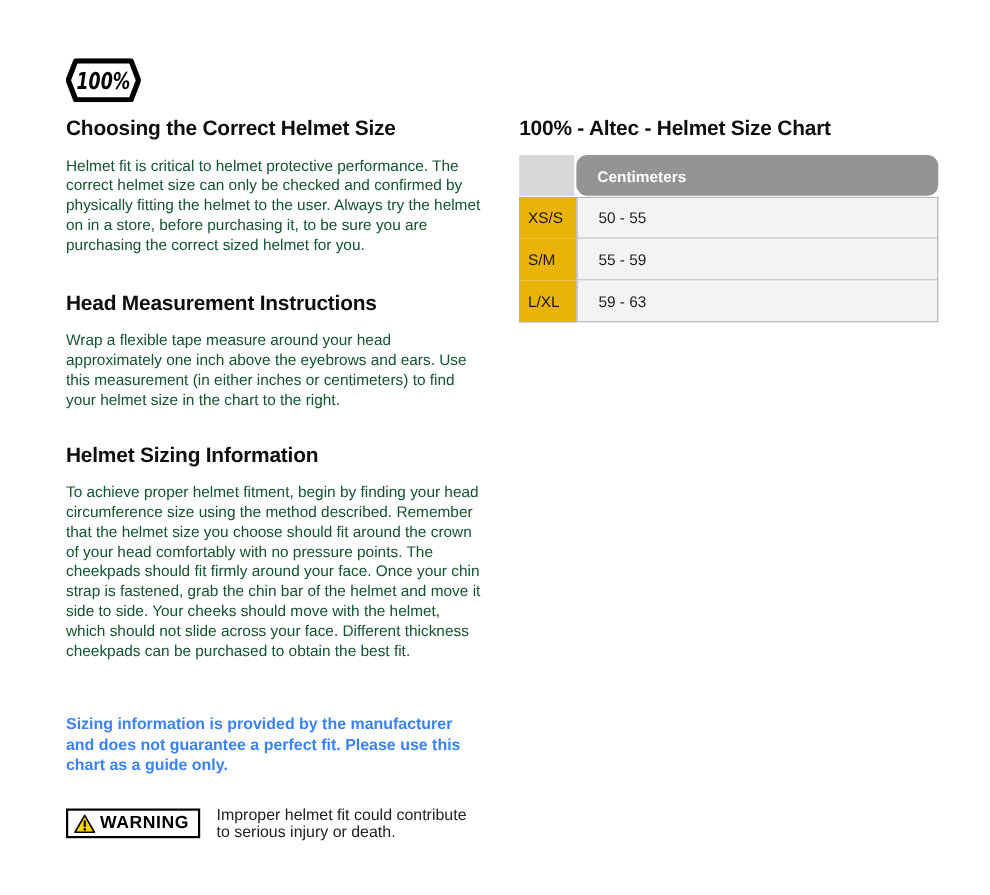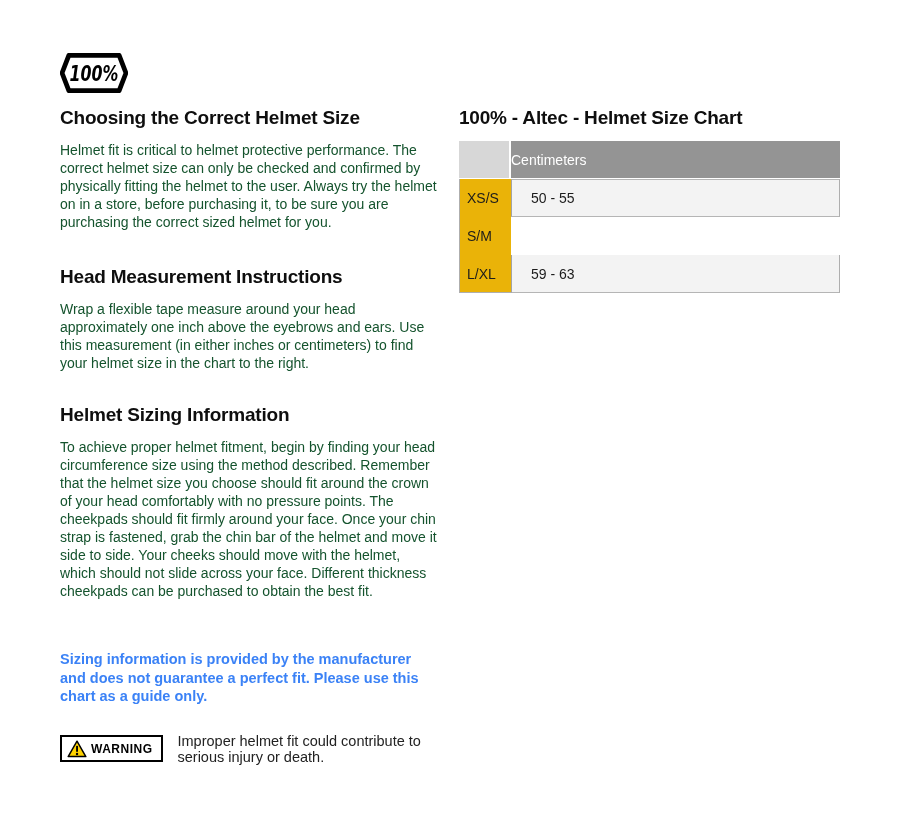--- a/index.html
+++ b/index.html
@@ -9,21 +9,21 @@
     font-family:"Liberation Sans", sans-serif;
     color:#2d2d2d; overflow:hidden;
   }
   .page { padding:53px 0 0 60px; width:900px; }
 
   
   .logo { width:68px; height:44px; margin-bottom:11px; }
 
   
   .columns { display:flex; align-items:flex-start; }
-  .left-col { width:378px; margin-right:21px; flex:none; }
+  .left-col { width:378px; margin-right:34px; flex:none; }
   .right-col { width:389px; flex:none; }
 
   h2.section-heading, h2.chart-heading {
     font-size:19px; line-height:20px; font-weight:700; color:#0e0e0e;
     letter-spacing:-0.2px; margin-bottom:13px;
   }
   .section-body {
     font-size:14px; line-height:18px; color:#14532d;
   }
   .sec-1 .section-body { margin-bottom:36px; }
@@ -37,33 +37,33 @@
 
   
   .warning-row { display:flex; align-items:center; }
   .warning-box {
     display:inline-flex; align-items:center;
     border:2px solid #000; background:#fff;
     height:27px; padding:0 8px 0 5px;
   }
   .warning-box .w-icon { margin-right:4px; display:flex; }
   .warning-label {
-    font-weight:700; font-size:12px; color:#000; letter-spacing:0.5px;
+    font-weight:700; font-size:16px; color:#000; letter-spacing:0.5px;
     font-family:"Liberation Sans", sans-serif;
   }
   .warning-text { font-size:14.5px; color:#222; margin-left:15px; }
 
   
   .chart-heading { margin-bottom:19px; }
   .size-table { width:381px; font-size:14px; }
   .st-header { display:flex; height:37px; }
   .st-corner { width:52px; background:#d7d7d7; border-right:2px solid #fff; flex:none; }
   .st-colhead {
-    flex:1; background:#949494; color:#ffffff; font-weight:400;
-    display:flex; align-items:center; 
+    flex:1; background:#949494; color:#ffffff; font-weight:700;
+    display:flex; align-items:center; padding-left:19px;border-radius:10px;
   }
   .st-body { margin-top:1px; }
   .st-row { display:flex; height:38px; }
   .st-size {
     width:52px; flex:none; background:#eab308; color:#1c1c1c;
     display:flex; align-items:center; padding-left:7px;
     border-left:1px solid #aeaeae;
   }
   .st-row:last-child .st-size { border-bottom:1px solid #aeaeae; }
   .st-range {
@@ -131,20 +131,21 @@
           <div class="st-corner"></div>
           <div class="st-colhead">Centimeters</div>
         </div>
         <div class="st-body">
           <div class="st-row">
             <div class="st-size">XS/S</div>
             <div class="st-range">50 - 55</div>
           </div>
           <div class="st-row">
             <div class="st-size">S/M</div>
+            <div class="st-range">55 - 59</div>
           </div>
           <div class="st-row">
             <div class="st-size">L/XL</div>
             <div class="st-range">59 - 63</div>
           </div>
         </div>
       </div>
     </div>
 
   </div>

